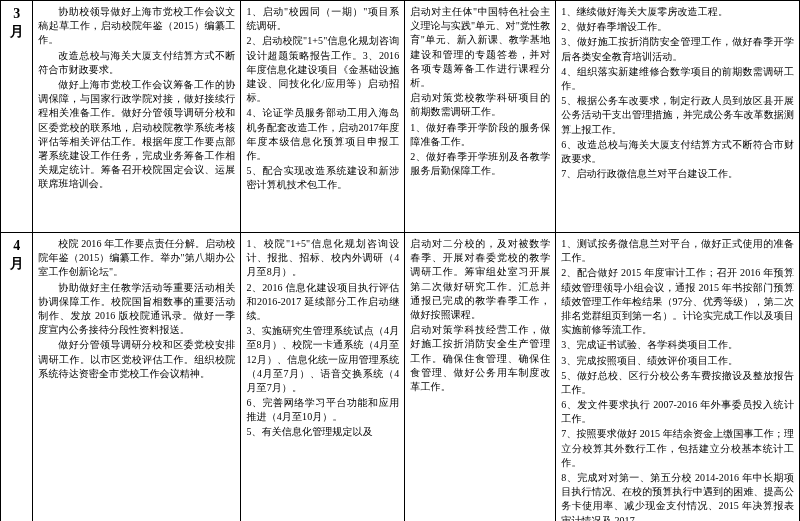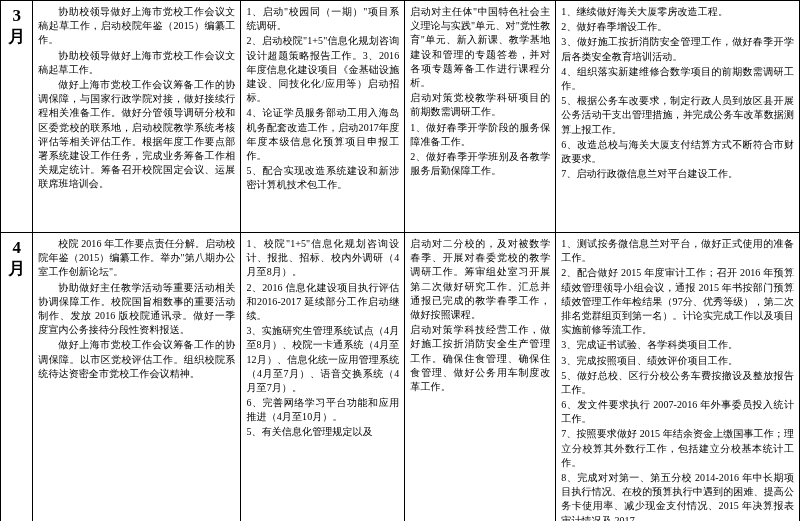--- a/index.html
+++ b/index.html
@@ -29,21 +29,21 @@
     border: 1px solid #000000;
     vertical-align: top;
     padding: 4px 5px 6px 5px;
     box-sizing: border-box;
   }
   td.month-cell {
     width: 30px;
     text-align: center;
     vertical-align: top;
     padding-top: 6px;
-    font-size: 17px;
+    font-size: 14px;
     font-weight: bold;
     line-height: 1.25;
   }
   td.col {
     font-size: 10px;
     line-height: 1.42;
     letter-spacing: 0.1px;
   }
   td.col-1 { width: 193px; }
   td.col-2 { width: 152px; }
@@ -65,21 +65,21 @@
 <body>
 
 <div class="page">
   <table class="work-table">
     <tbody>
       <tr class="row-mar">
         <td class="month-cell">3
 月</td>
         <td class="col col-1">
           <div class="para indent">协助校领导做好上海市党校工作会议文稿起草工作，启动校院年鉴（2015）编纂工作。</div>
-          <div class="para indent">协助校领导做好上海市党校工作会议文稿起草工作。</div>
+          <div class="para indent">改造总校与海关大厦支付结算方式不断符合市财政要求。</div>
           <div class="para indent">做好上海市党校工作会议筹备工作的协调保障，与国家行政学院对接，做好接续行程相关准备工作。做好分管领导调研分校和区委党校的联系地，启动校院教学系统考核评估等相关评估工作。根据年度工作要点部署系统建设工作任务，完成业务筹备工作相关规定统计。筹备召开校院国定会议、运展联席班培训会。</div>
         </td>
         <td class="col col-2">
           <div class="para">1、启动"校园同（一期）"项目系统调研。</div>
           <div class="para">2、启动校院"1+5"信息化规划咨询设计超题策略报告工作。3、2016 年度信息化建设项目《金基础设施建设、同技化化/应用等）启动招标。</div>
           <div class="para">4、论证学员服务部动工用入海岛机务配套改造工作，启动2017年度年度本级信息化预算项目申报工作。</div>
           <div class="para">5、配合实现改造系统建设和新涉密计算机技术包工作。</div>
         </td>
         <td class="col col-3">
           <div class="para">启动对主任体"中国特色社会主义理论与实践"单元、对"党性教育"单元、新入新课、教学基地建设和管理的专题答卷，并对各项专题筹备工作进行课程分析。</div>
@@ -96,21 +96,21 @@
           <div class="para">6、改造总校与海关大厦支付结算方式不断符合市财政要求。</div>
           <div class="para">7、启动行政微信息兰对平台建设工作。</div>
         </td>
       </tr>
       <tr class="row-apr">
         <td class="month-cell">4
 月</td>
         <td class="col col-1">
           <div class="para indent">校院 2016 年工作要点责任分解。启动校院年鉴（2015）编纂工作。举办"第八期办公室工作创新论坛"。</div>
           <div class="para indent">协助做好主任教学活动等重要活动相关协调保障工作。校院国旨相数事的重要活动制作、发放 2016 版校院通讯录。做好一季度宣内公务接待分段性资料报送。</div>
-          <div class="para indent">做好上海市党校工作会议筹备工作的协调保障。以市区党校评估工作。组织校院系统待达资密全市党校工作会议精神。</div>
+          <div class="para indent">做好分管领导调研分校和区委党校安排调研工作。以市区党校评估工作。组织校院系统待达资密全市党校工作会议精神。</div>
         </td>
         <td class="col col-2">
           <div class="para">1、校院"1+5"信息化规划咨询设计、报批、招标、校内外调研（4月至8月）。</div>
           <div class="para">2、2016 信息化建设项目执行评估和2016-2017 延续部分工作启动继续。</div>
           <div class="para">3、实施研究生管理系统试点（4月至8月）、校院一卡通系统（4月至12月）、信息化统一应用管理系统（4月至7月）、语音交换系统（4月至7月）。</div>
           <div class="para">6、完善网络学习平台功能和应用推进（4月至10月）。</div>
           <div class="para">5、有关信息化管理规定以及</div>
         </td>
         <td class="col col-3">
           <div class="para">启动对二分校的，及对被数学春季、开展对春委党校的教学调研工作。筹审组处室习开展第二次做好研究工作。汇总并通报已完成的教学春季工作，做好按照课程。</div>

